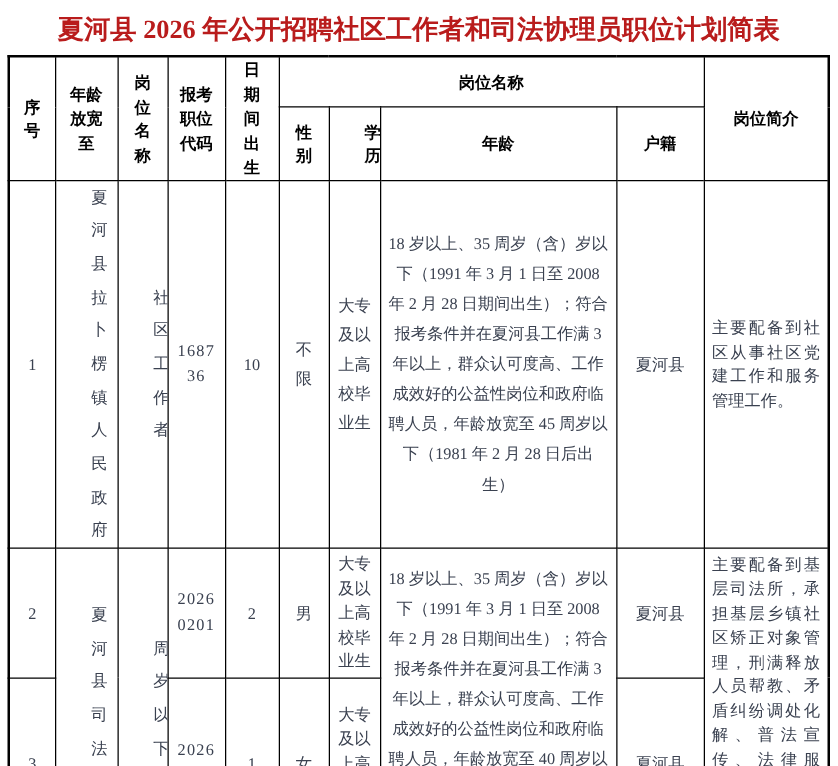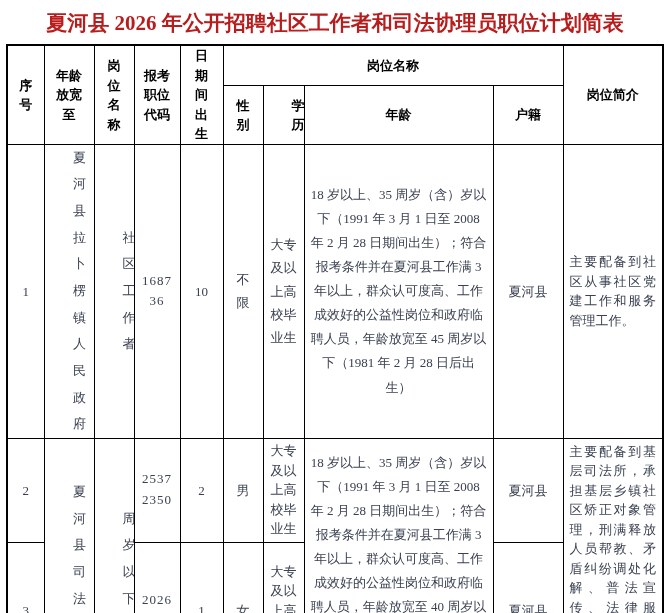--- a/index.html
+++ b/index.html
@@ -115,21 +115,21 @@
       <td class="c-edu">大专及以上高校毕业生</td>
       <td class="c-age">18 岁以上、35 周岁（含）岁以下（1991 年 3 月 1 日至 2008 年 2 月 28 日期间出生）；符合报考条件并在夏河县工作满 3 年以上，群众认可度高、工作成效好的公益性岗位和政府临聘人员，年龄放宽至 45 周岁以下（1981 年 2 月 28 日后出生）</td>
       <td class="c-hukou">夏河县</td>
       <td class="c-intro">主要配备到社区从事社区党建工作和服务管理工作。</td>
     </tr>
 
     <tr class="r2">
       <td class="c-seq">2</td>
       <td class="c-unit" rowspan="2">夏河县司法局</td>
       <td class="c-pos" rowspan="2">周岁以下</td>
-      <td class="c-code">25372350</td>
+      <td class="c-code">20260201</td>
       <td class="c-quota">2</td>
       <td class="c-gender">男</td>
       <td class="c-edu">大专及以上高校毕业生</td>
       <td class="c-age" rowspan="2">18 岁以上、35 周岁（含）岁以下（1991 年 3 月 1 日至 2008 年 2 月 28 日期间出生）；符合报考条件并在夏河县工作满 3 年以上，群众认可度高、工作成效好的公益性岗位和政府临聘人员，年龄放宽至 40 周岁以下（1986 年 2 月 28 日后出生）</td>
       <td class="c-hukou">夏河县</td>
       <td class="c-intro" rowspan="2">主要配备到基层司法所，承担基层乡镇社区矫正对象管理，刑满释放人员帮教、矛盾纠纷调处化解、普法宣传、法律服务、法治建设等司法行政辅助工作。</td>
     </tr>
 
     <tr class="r3">
       <td class="c-seq">3</td>

